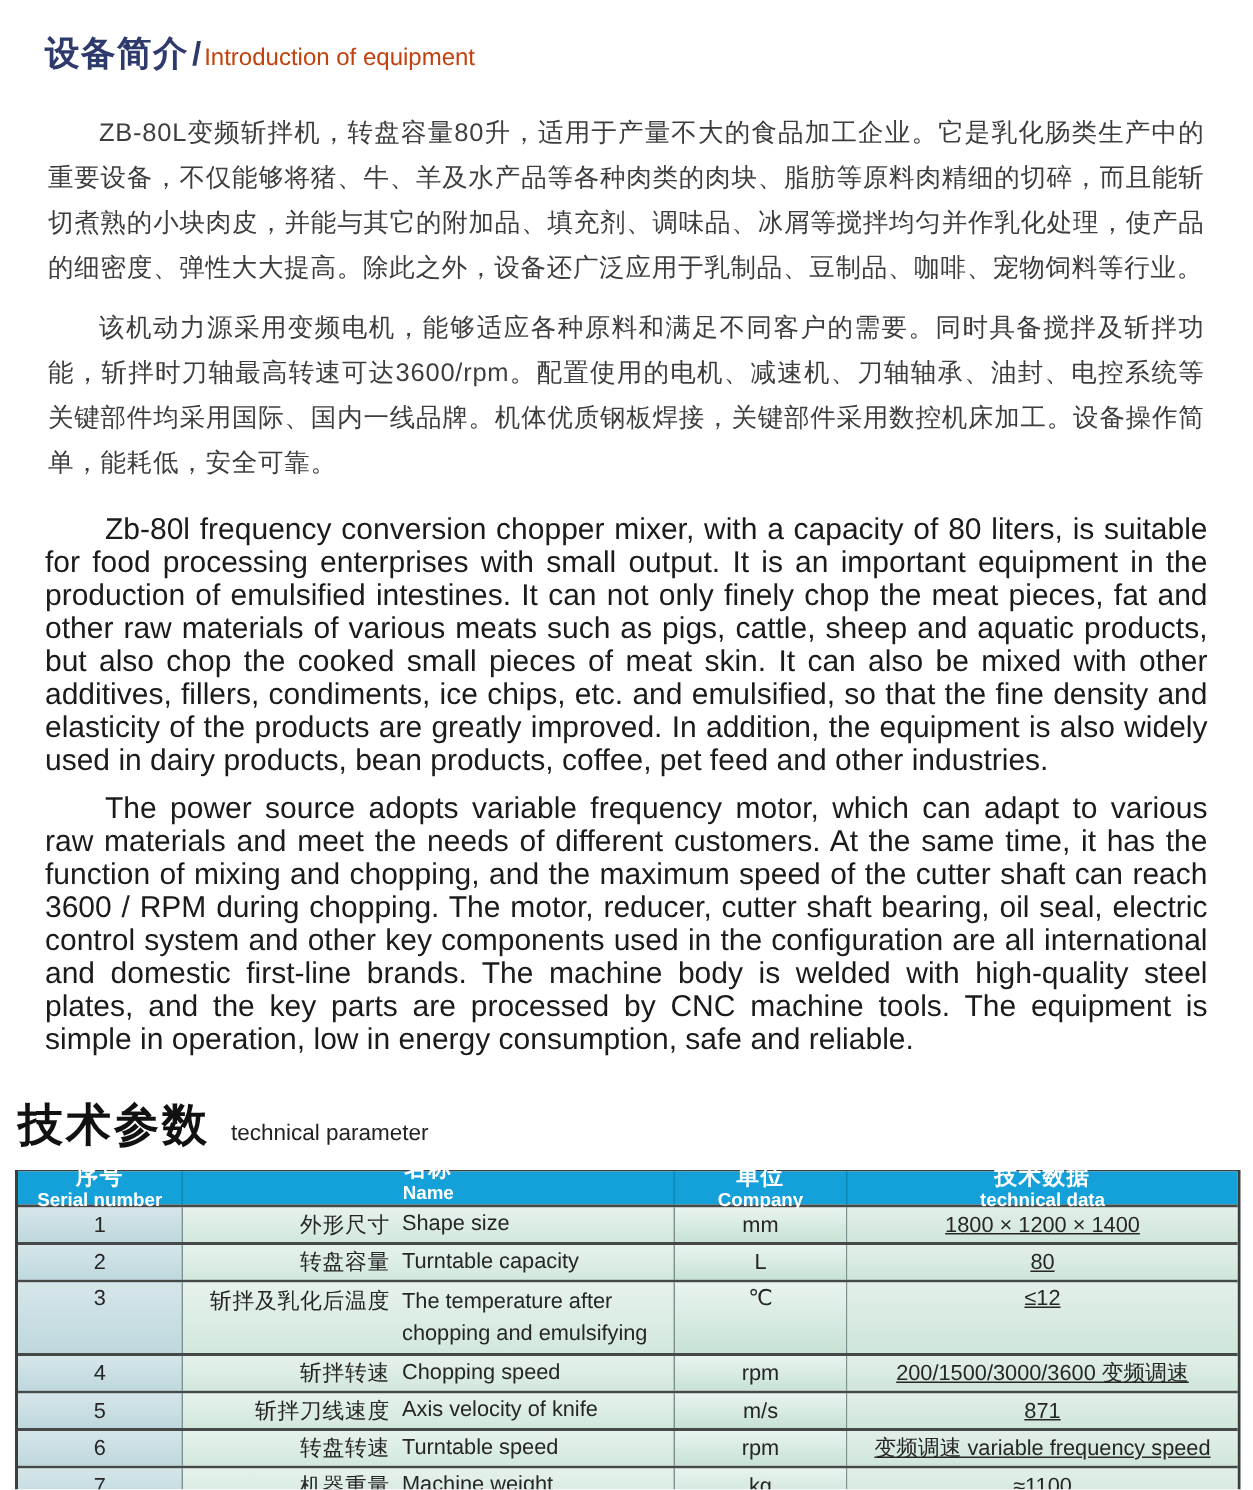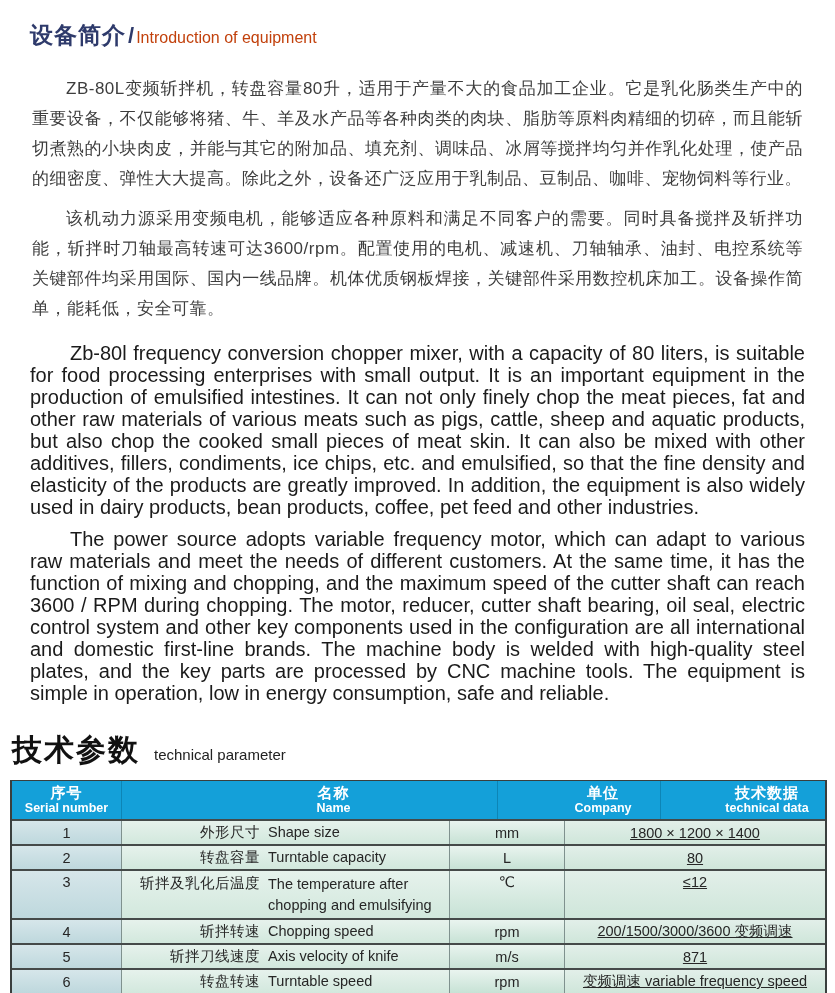--- a/index.html
+++ b/index.html
@@ -35,31 +35,31 @@
   
   .section-header { margin:26px 0 0 12px; height:44px; display:flex; align-items:baseline; }
   .section-title-cn { color:#111111; font-size:30px; font-weight:bold; letter-spacing:2px; }
   .section-title-en { color:#222222; font-size:15px; margin-left:14px; }
 
   
   .ptable {
     margin:6px 8px 0 10px; width:817px;
     border:2px solid #3a3f3e; border-top:1px solid #3a3f3e;
   }
-  .thead { display:flex; background:#14a0d9; height:38px;gap:48px; }
+  .thead { display:flex; background:#14a0d9; height:22px; }
   .th {
     display:flex; flex-direction:column; justify-content:center; align-items:center;
     color:#ffffff; border-right:1px solid #0d85b6;
   }
   .th:last-child { border-right:none; }
   .th .hcn { font-size:15px; font-weight:bold; line-height:17px; letter-spacing:1px; }
   .th .hen { font-size:12.5px; line-height:15px; font-weight:bold; }
 
   .c1 { width:110px; }
-  .c2 { width:328px; }
+  .c2 { width:328px;justify-content:flex-end; }
   .c3 { width:115px; }
   .c4 { flex:1; }
 
   .trow { display:flex; border-top:2px solid #454a49; }
   .td {
     min-height:23px; display:flex; align-items:center; justify-content:center;
     font-size:14.5px; color:#262626; border-right:1px solid #7f918e;
   }
   .td:last-child { border-right:none;text-decoration:underline; }
   .td.c1 { background:linear-gradient(180deg,#d6e6ea 0%,#bed8dd 100%); }

